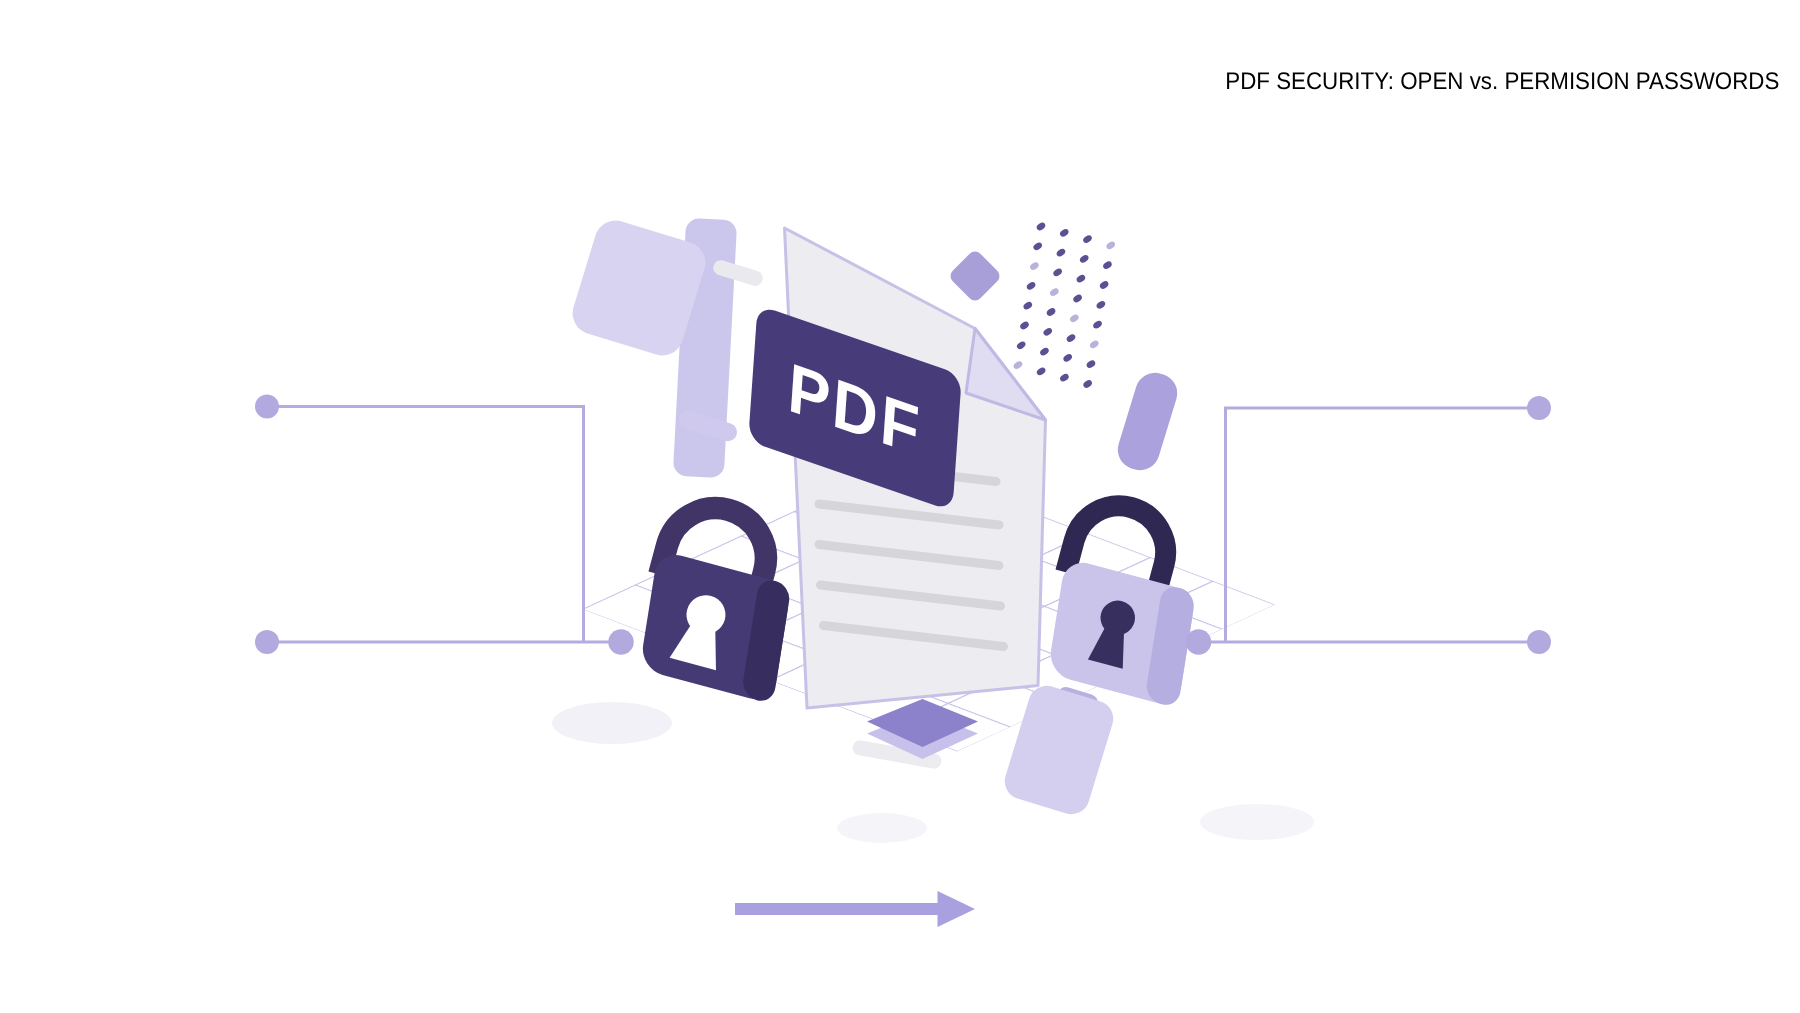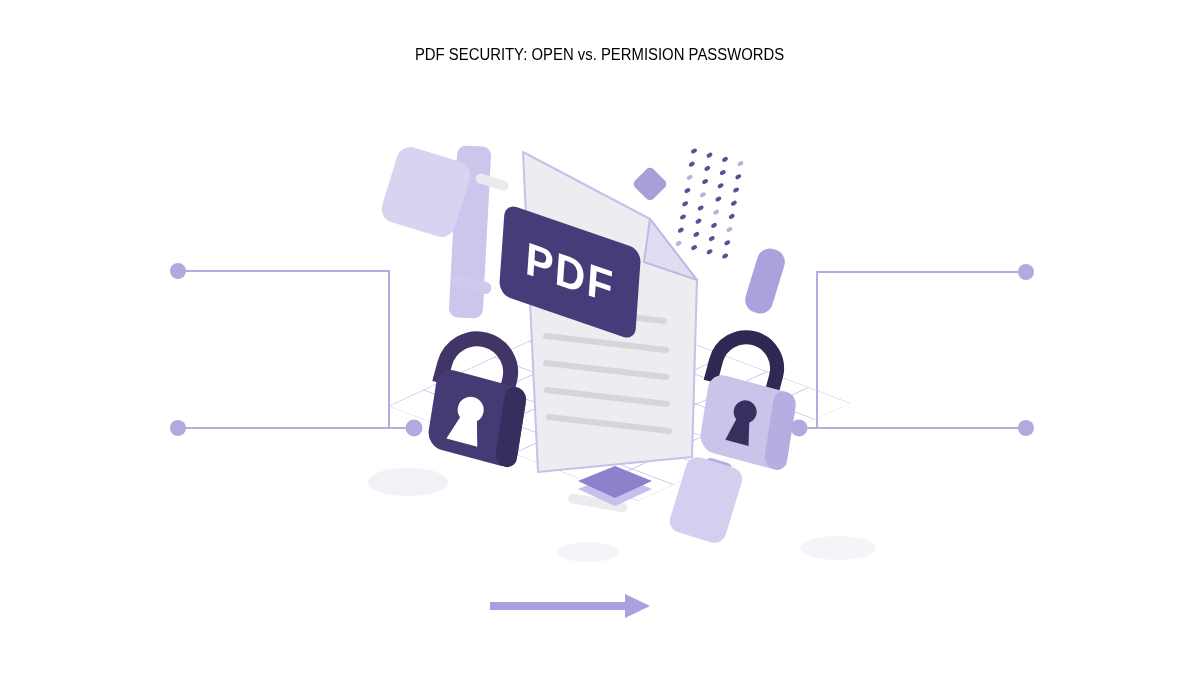--- a/index.html
+++ b/index.html
@@ -1,18 +1,18 @@
 <!DOCTYPE html>
 <html><head>
 <meta charset="utf-8">
 <style>
   html,body{margin:0;padding:0;background:#fff;}
   .stage{position:relative;width:1200px;height:675px;background:#ffffff;overflow:hidden;
          font-family:"Liberation Sans",sans-serif;}
-  .title{position:absolute;top:46px;left:0;right:0;text-align:center;}
+  .title{position:absolute;top:46px;left:0;right:0;text-align:right;}
   .title span{display:inline-block;transform:scaleX(.93);transform-origin:center;
 [O         font-weight:bold;font-size:38px;letter-spacing:-.5px;color:#42316b;white-space:nowrap;}
   svg.scene{position:absolute;left:0;top:0;}
 </style>
 </head>
 <body>
 
 <div class="stage">
 
   <svg class="scene" width="1200" height="675" viewBox="0 0 1200 675">

